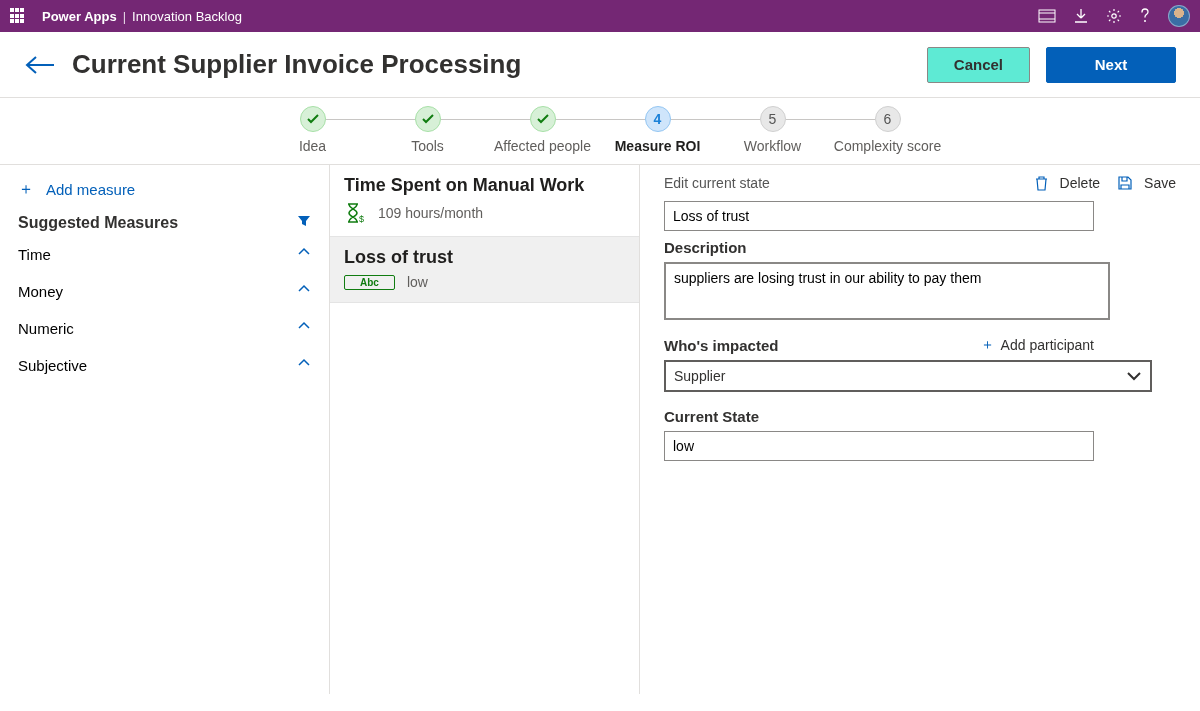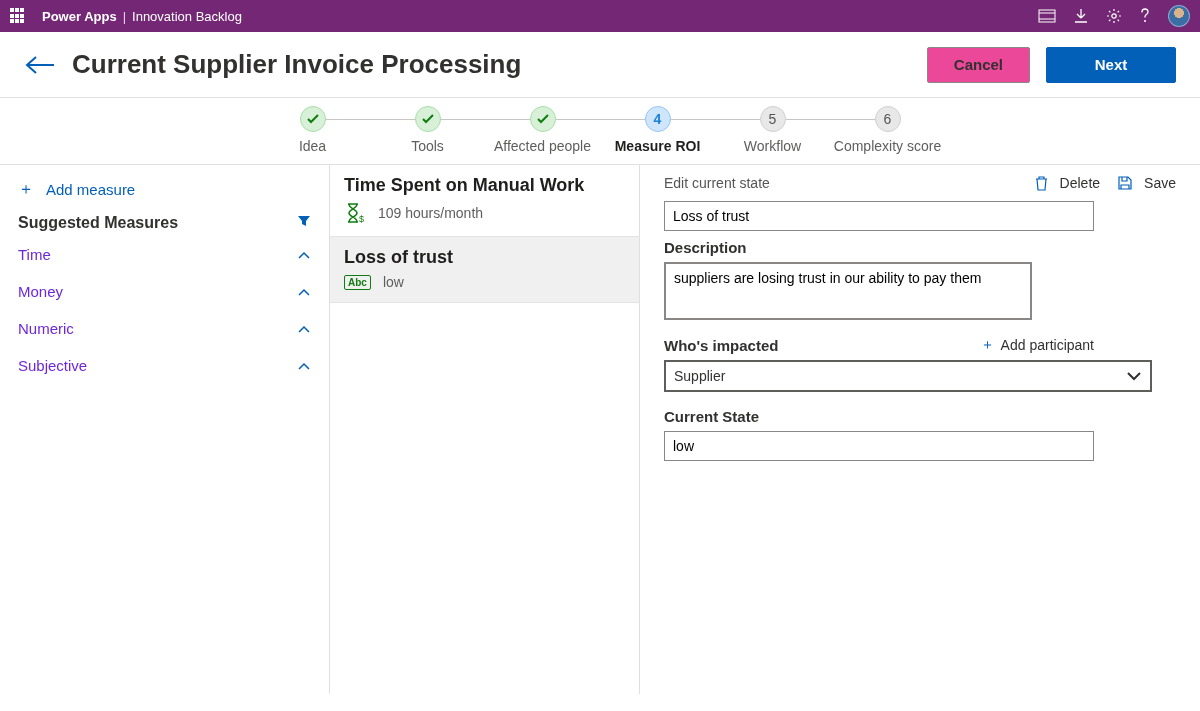--- a/index.html
+++ b/index.html
@@ -27,21 +27,21 @@
   .header {
     display:flex; align-items:center;
     padding: 16px 24px;
     border-bottom: 1px solid #e1dfdd;
     height: 66px;
   }
   .header .back { color:#0360b9; margin-right:18px; cursor:pointer;}
   .header h1 { font-size: 26px; font-weight:600; color:#323130; }
   .header .spacer { flex:1; }
   .btn { height:36px; padding: 0 26px; font-size:15px; font-weight:600; border-radius:2px; cursor:pointer; display:flex; align-items:center; justify-content:center;}
-  .btn-cancel { background:#ec4899; border:1px solid #8a8886; color:#323130; margin-right:16px;}
+  .btn-cancel { background:#5eead4; border:1px solid #8a8886; color:#323130; margin-right:16px;}
   .btn-next   { background:#0360b9; border:1px solid #0360b9; color:#fff; min-width:130px;}
 
   
   .stepper { display:flex; justify-content:center; padding:8px 0 10px; border-bottom:1px solid #e1dfdd;}
   .step { width:115px; text-align:center; position:relative;}
   .step .circle { width:26px; height:26px; border-radius:50%; margin:0 auto 6px; display:flex; align-items:center; justify-content:center; font-size:14px; position:relative; z-index:2;}
   .step .line { position:absolute; top:13px; left:calc(50% + 13px); width:calc(100% - 26px); height:1px; background:#c8c6c4; z-index:1;}
   .step:last-child .line{display:none;}
   .step.done .circle { background:#d7f0d7; color:#107c10; border:1px solid #a7e0a7;}
   .step.current .circle { background:#cfe5fb; color:#1b81d8; border:1px solid #94c6f2; font-weight:600;}
@@ -53,37 +53,37 @@
   .body { display:flex; height: calc(711px - 32px - 66px - 84px); }
   .col { border-right:1px solid #e1dfdd; }
   .col1 { width:330px; padding:10px 18px;}
   .col2 { width:310px; padding: 0; }
   .col3 { flex:1; padding: 6px 24px 0 24px; position:relative;}
 
   .add-measure { display:flex; align-items:center; color:#0360b9; font-size:15px; padding:4px 0 10px; cursor:pointer;}
   .add-measure .plus { margin-right:12px; font-size:16px;}
   .sug-head { display:flex; justify-content:space-between; font-weight:600; font-size:16px; padding:4px 0;}
   .filter-icon { color:#0360b9; }
-  .measure-cat { display:flex; align-items:center; justify-content:space-between; font-size:15px; color:#6d28d9; padding:10px 0; cursor:pointer;}
+  .measure-cat { display:flex; justify-content:space-between; font-size:15px; color:#000000; padding:10px 0; cursor:pointer;}
   .chev { color:#0360b9; }
 
   .card { padding:10px 14px 12px; }
   .card .title { font-size:18px; font-weight:600; margin-bottom:6px; color:#201f1e;}
   .card .sub { display:flex; align-items:center; font-size:14px; color:#605e5c;}
   .card .ic { margin-right:12px; display:inline-flex;}
   .card.sel { background:#f0f0f0; border-top:1px solid #e4e4e4; border-bottom:1px solid #e4e4e4;}
-  .badge-abc { border:1px solid #107c10; color:#107c10; font-size:10px; padding:1px 3px; border-radius:2px; font-weight:600;}
+  .badge-abc { border:1px solid #107c10; color:#107c10; font-size:10px; padding:1px 15px; border-radius:2px; font-weight:600;}
 
   .col3 .toprow { display:flex; align-items:center; font-size:14px; color:#555; padding:4px 0 10px;}
   .col3 .toprow .spacer{flex:1;}
   .col3 .toprow .act { display:flex; align-items:center; margin-left:18px; cursor:pointer; color:#323130;}
   .col3 .toprow .act svg, .col3 .toprow .act .ic { color:#0360b9; margin-right:6px;}
   .fld-label { font-weight:600; font-size:15px; margin:8px 0 6px;}
   .text-input { width:430px; height:30px; border:1px solid #8a8886; padding:4px 8px; font-size:14px; }
-  .textarea { width:368px; height:58px; border:2px solid #8a8886; padding:6px 8px; font-size:14px; resize:none;}
+  .textarea { width:446px; height:58px; border:2px solid #8a8886; padding:6px 8px; font-size:14px; resize:none;}
   .row-impact { display:flex; align-items:center; width:430px;}
   .row-impact .spacer{flex:1;}
   .add-part { color:#323130; font-size:14px; display:flex; align-items:center; cursor:pointer;}
   .add-part .plus{ color:#0360b9; margin-right:6px;}
   .select { width:488px; height:32px; border:2px solid #605e5c; padding:4px 8px; font-size:14px; display:flex; align-items:center; justify-content:space-between; cursor:pointer; margin-top:6px;}
 
   svg { display:block; }
 </style>
 </head>
 <body>

